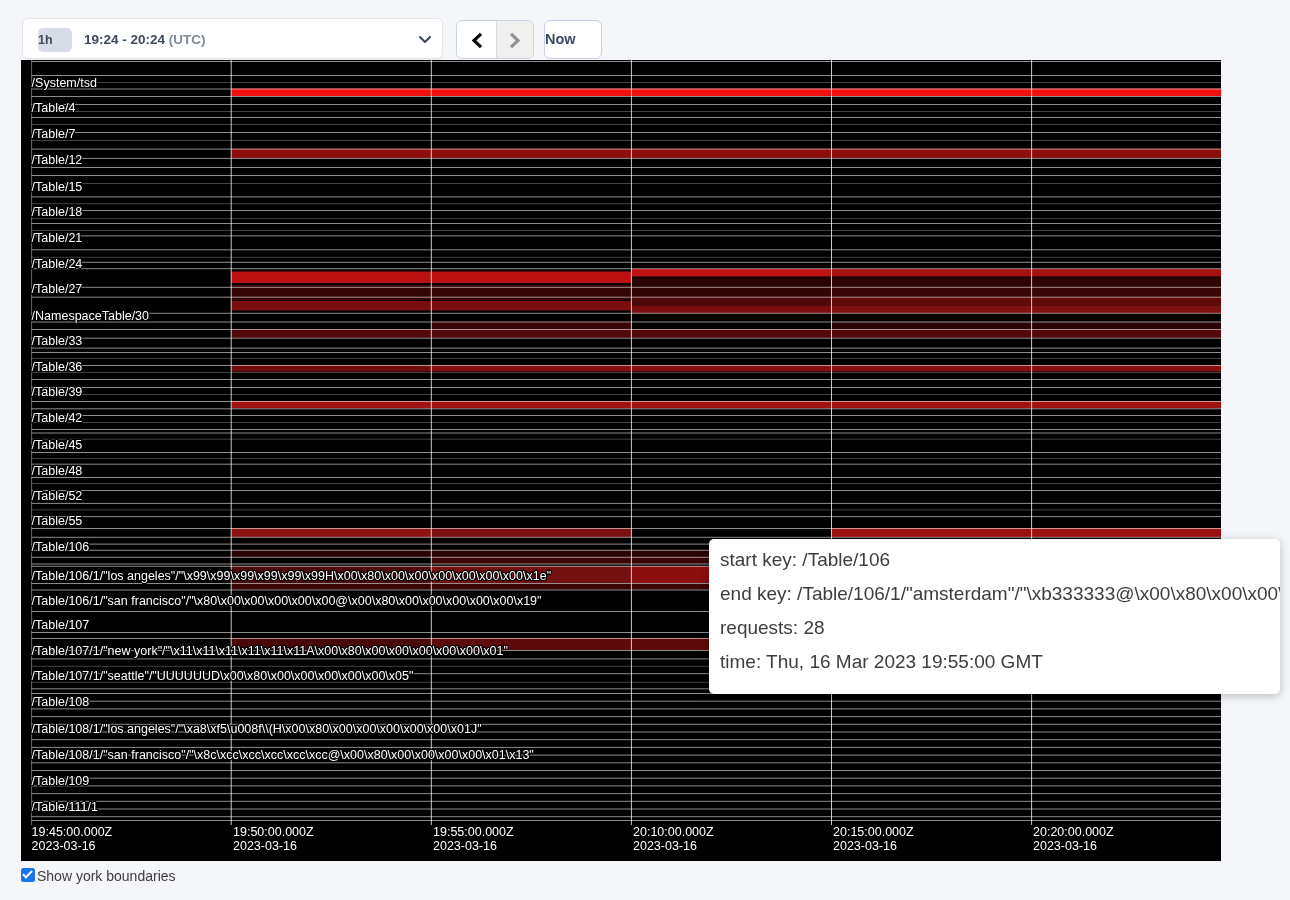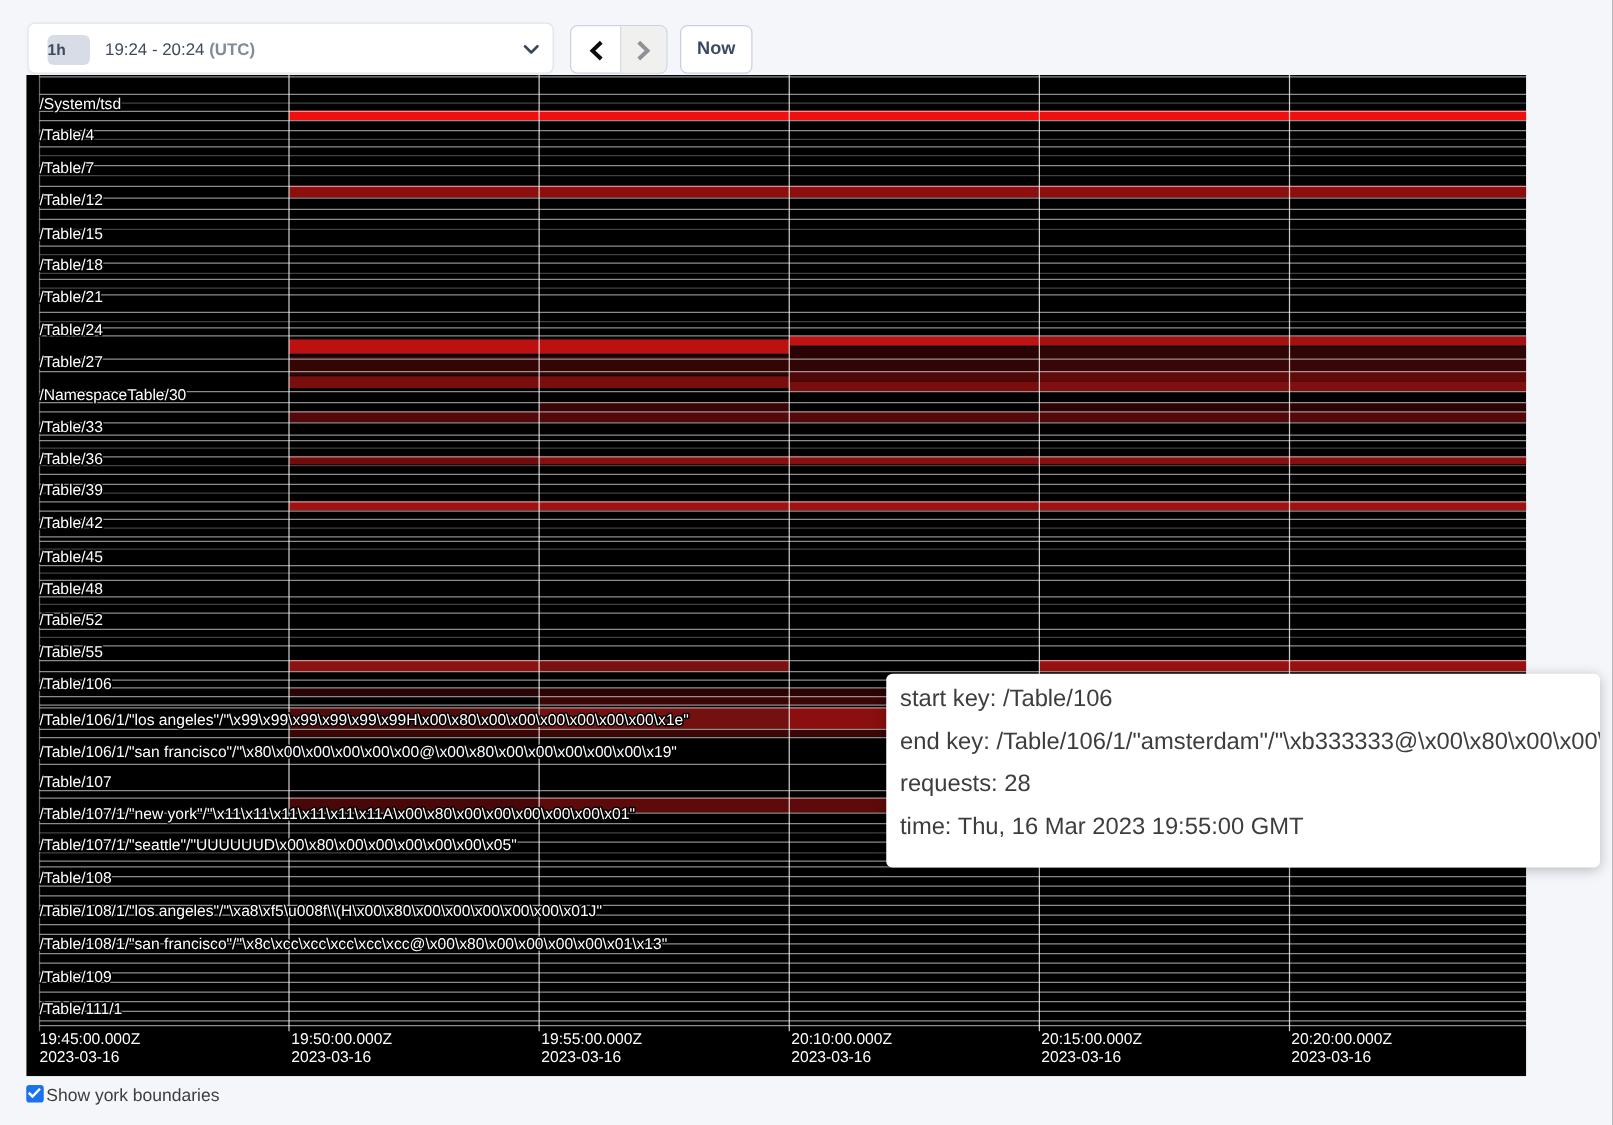--- a/index.html
+++ b/index.html
@@ -1,23 +1,23 @@
 <!DOCTYPE html>
 <html><head><meta charset="utf-8"><style>
 html,body{margin:0;padding:0;width:1290px;height:900px;background:#f4f6fa;font-family:"Liberation Sans",sans-serif;overflow:hidden}
 *{box-sizing:border-box}
 .abs{position:absolute}
 #dd{left:22px;top:18px;width:421px;height:41px;background:#fff;border:1px solid #e2e5ea;border-radius:6px;box-shadow:0 1px 2px rgba(0,0,0,.04)}
 #dd .badge{position:absolute;left:15px;top:9px;width:34px;height:24px;background:#d8dce6;border-radius:5px;color:#3f4a5c;font-weight:bold;font-size:12.5px;line-height:24px;text-align:left}
 #dd .rng{position:absolute;left:61px;top:0;height:41px;line-height:41px;font-size:13.5px;color:#3f4a5c;white-space:nowrap}
-#dd .rng b{font-weight:normal}
+#dd .rng b{font-weight:bold}
 #dd .rng .utc{color:#808a99;font-weight:bold}
 #grp{left:456px;top:20px;width:78px;height:39px;background:#fff;border:1px solid #ccd3e0;border-radius:6px;overflow:hidden}
 #grp .r{position:absolute;left:38.5px;top:0;width:39px;height:39px;background:#f0f0ee;border-left:1px solid #d8dce4}
-#now{left:544px;top:20px;width:58px;height:39px;background:#fff;border:1px solid #c7d0e6;border-radius:6px;color:#3b4a63;font-weight:bold;font-size:14.5px;line-height:37px;text-align:center}
+#now{left:544px;top:20px;width:58px;height:39px;background:#fff;border:1px solid #c7d0e6;border-radius:6px;color:#3b4a63;font-weight:bold;font-size:14.5px;line-height:37px;text-align:left}
 #cv{left:21px;top:60px;width:1200px;height:838px}
 #tip{left:709px;top:539px;width:571px;height:155px;background:#fff;border-radius:5px;box-shadow:0 2px 10px rgba(0,0,0,.25);color:#3d3d3d;font-size:19px;padding:4px 0 0 11px;line-height:34px;white-space:nowrap;overflow:hidden}
 #cb{left:21px;top:868px;width:13.5px;height:13.5px;background:#1a73e8;border-radius:2.5px}
 #cb svg{position:absolute;left:1.2px;top:2.2px}
 #cbl{left:37px;top:867.5px;font-size:14px;color:#3d3d3d}
 </style></head><body>
 <div class="abs" id="dd">
   <div class="badge">1h</div>
   <div class="rng"><b>19:24 - 20:24</b> <span class="utc">(UTC)</span></div>
   <svg class="abs" style="left:395px;top:16px" width="14" height="9" viewBox="0 0 14 9">

